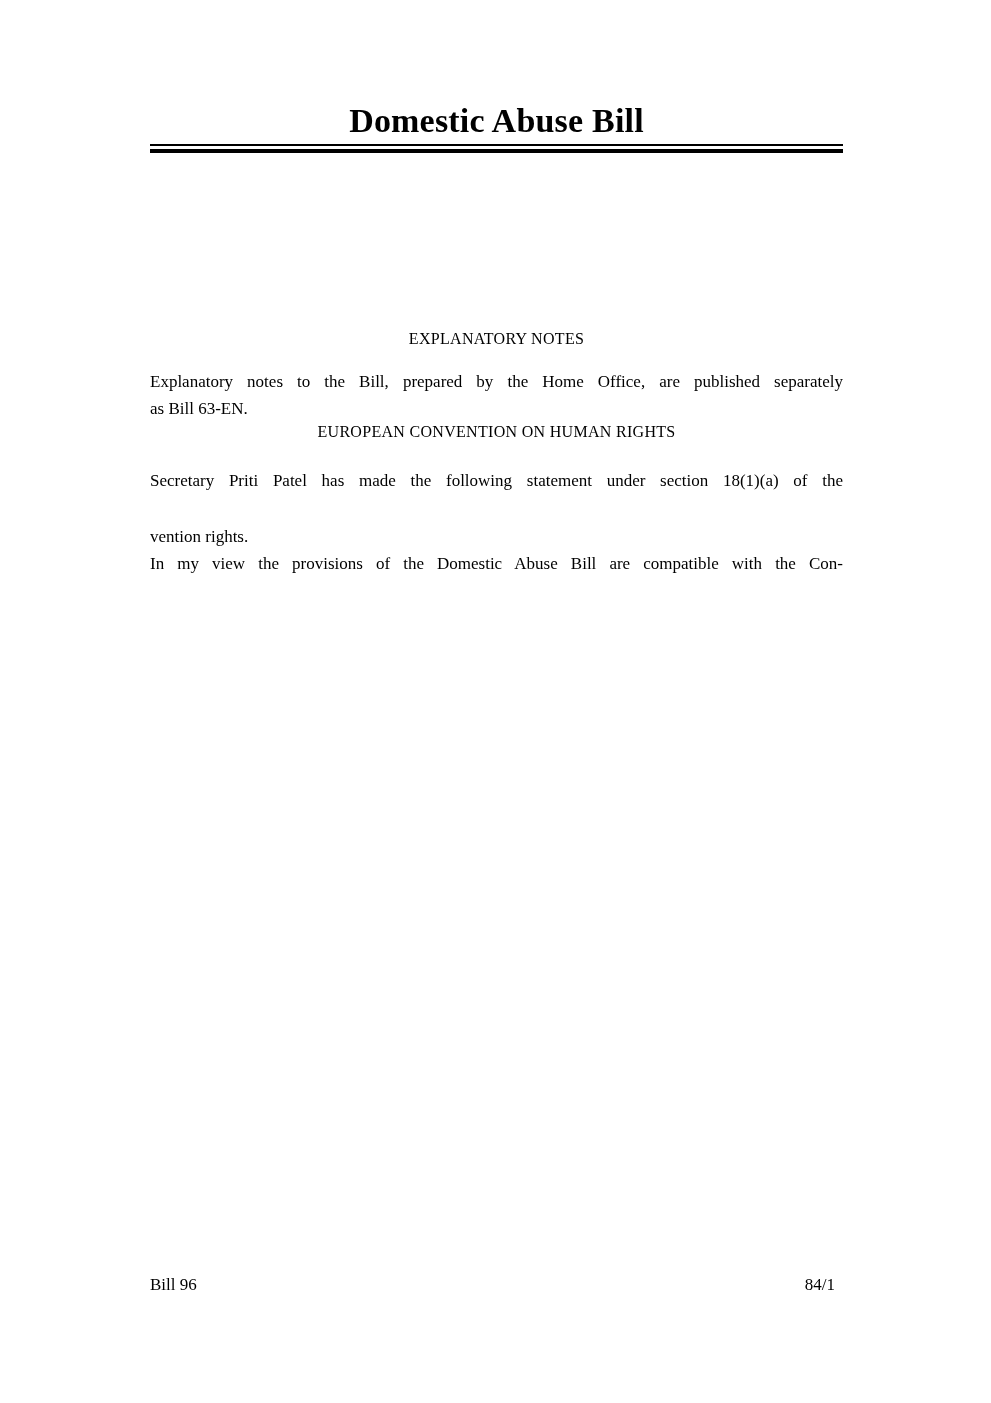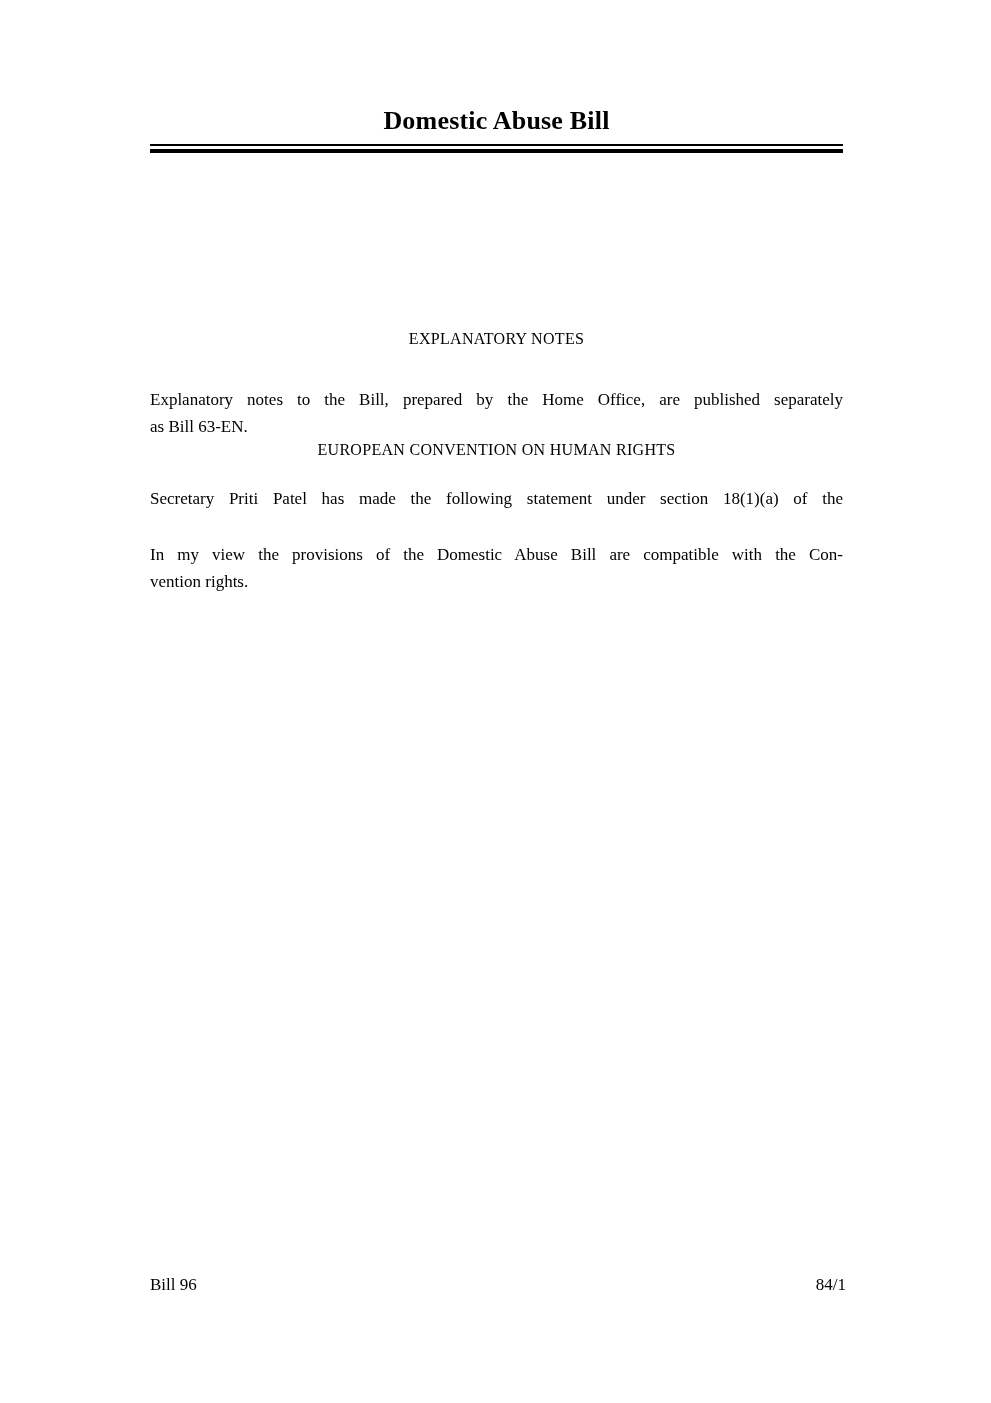--- a/index.html
+++ b/index.html
@@ -14,57 +14,57 @@
   .page {
     position: absolute;
     left: 150px;
     right: 148px;
     top: 0;
     bottom: 0;
   }
   .title {
     margin-top: 103px;
     text-align: center;
-    font-size: 26px;
+    font-size: 34px;
     font-weight: bold;
     line-height: 36px;
     letter-spacing: 0.2px;
   }
   .title-rule {
     margin-top: 5px;
     height: 3px;
     border-top: 2px solid #000000;
     border-bottom: 4px solid #000000;
   }
   .section-heading {
     text-align: center;
     font-size: 16px;
     line-height: 20px;
     letter-spacing: 0.3px;
   }
   .heading-explanatory { margin-top: 176px; }
   .heading-echr { }
   .para { font-size: 17px; line-height: 27px; }
-  .para-1 { margin-top: 37px; }
+  .para-1 { margin-top: 19px; }
   .para-2 { margin-top: 25px; }
   .para-3 { margin-top: 29px; }
   .jline {
     text-align: justify;
     text-align-last: justify;
     white-space: normal;
   }
   .jlast {
     text-align: left;
     text-align-last: left;
   }
   
   .footer-abs {
     position: absolute;
     left: 150px;
-    right: 145px;
+    right: 156px;
     top: 1274px;
     display: flex;
     justify-content: space-between;
     font-size: 17px;
     line-height: 22px;
     font-family: "Liberation Serif", "DejaVu Serif", serif;
   }
 </style>
 </head>
 <body>
@@ -82,22 +82,22 @@
     <div class="jline jlast">as Bill 63-EN.</div>
   </div>
 
   <div class="section-heading heading-echr">EUROPEAN CONVENTION ON HUMAN RIGHTS</div>
 
   <div class="para para-2">
     <div class="jline">Secretary Priti Patel has made the following statement under section 18(1)(a) of the</div>
   </div>
 
   <div class="para para-3">
+    <div class="jline jlast">vention rights.</div>
     <div class="jline">In my view the provisions of the Domestic Abuse Bill are compatible with the Con-</div>
-    <div class="jline jlast">vention rights.</div>
   </div>
 
 </div>
 
 <div class="footer-abs">
   <span>Bill 96</span>
   <span>84/1</span>
 </div>
 
 </body></html>

